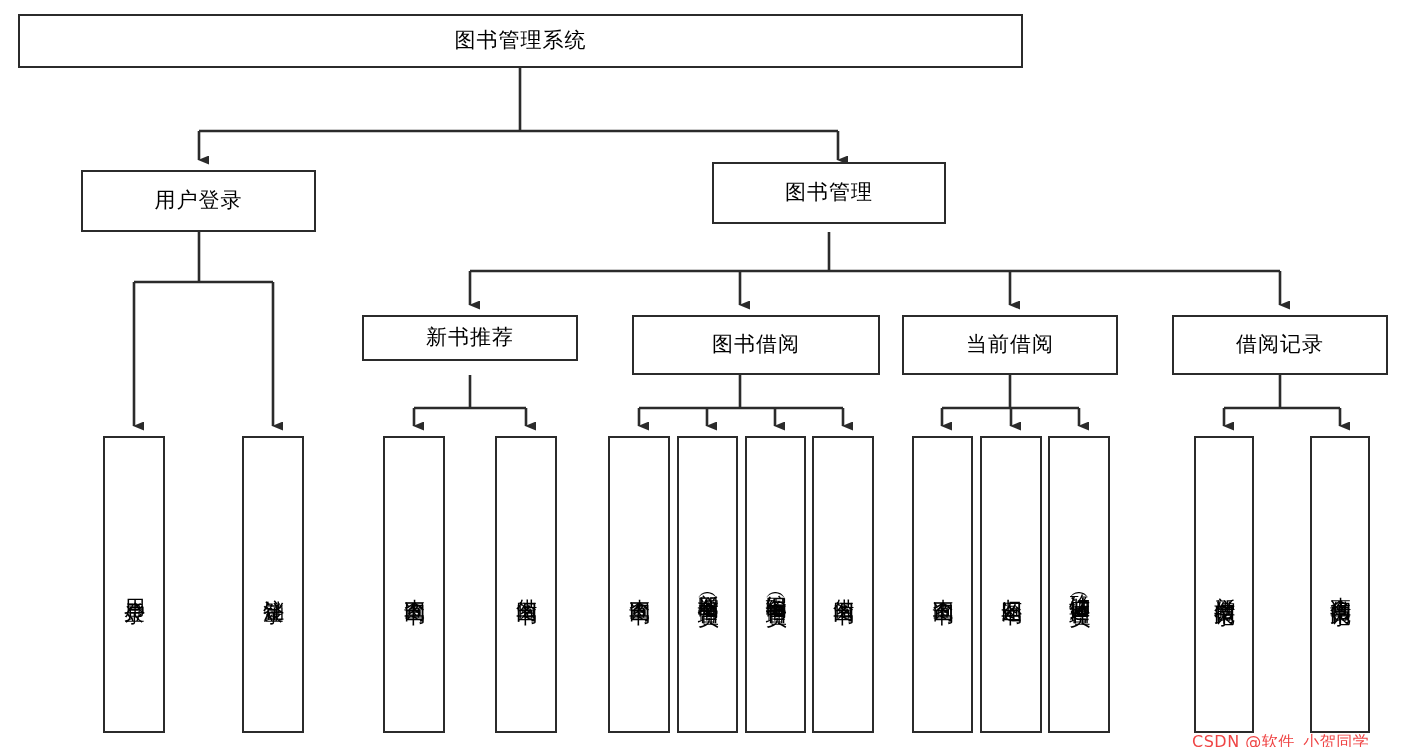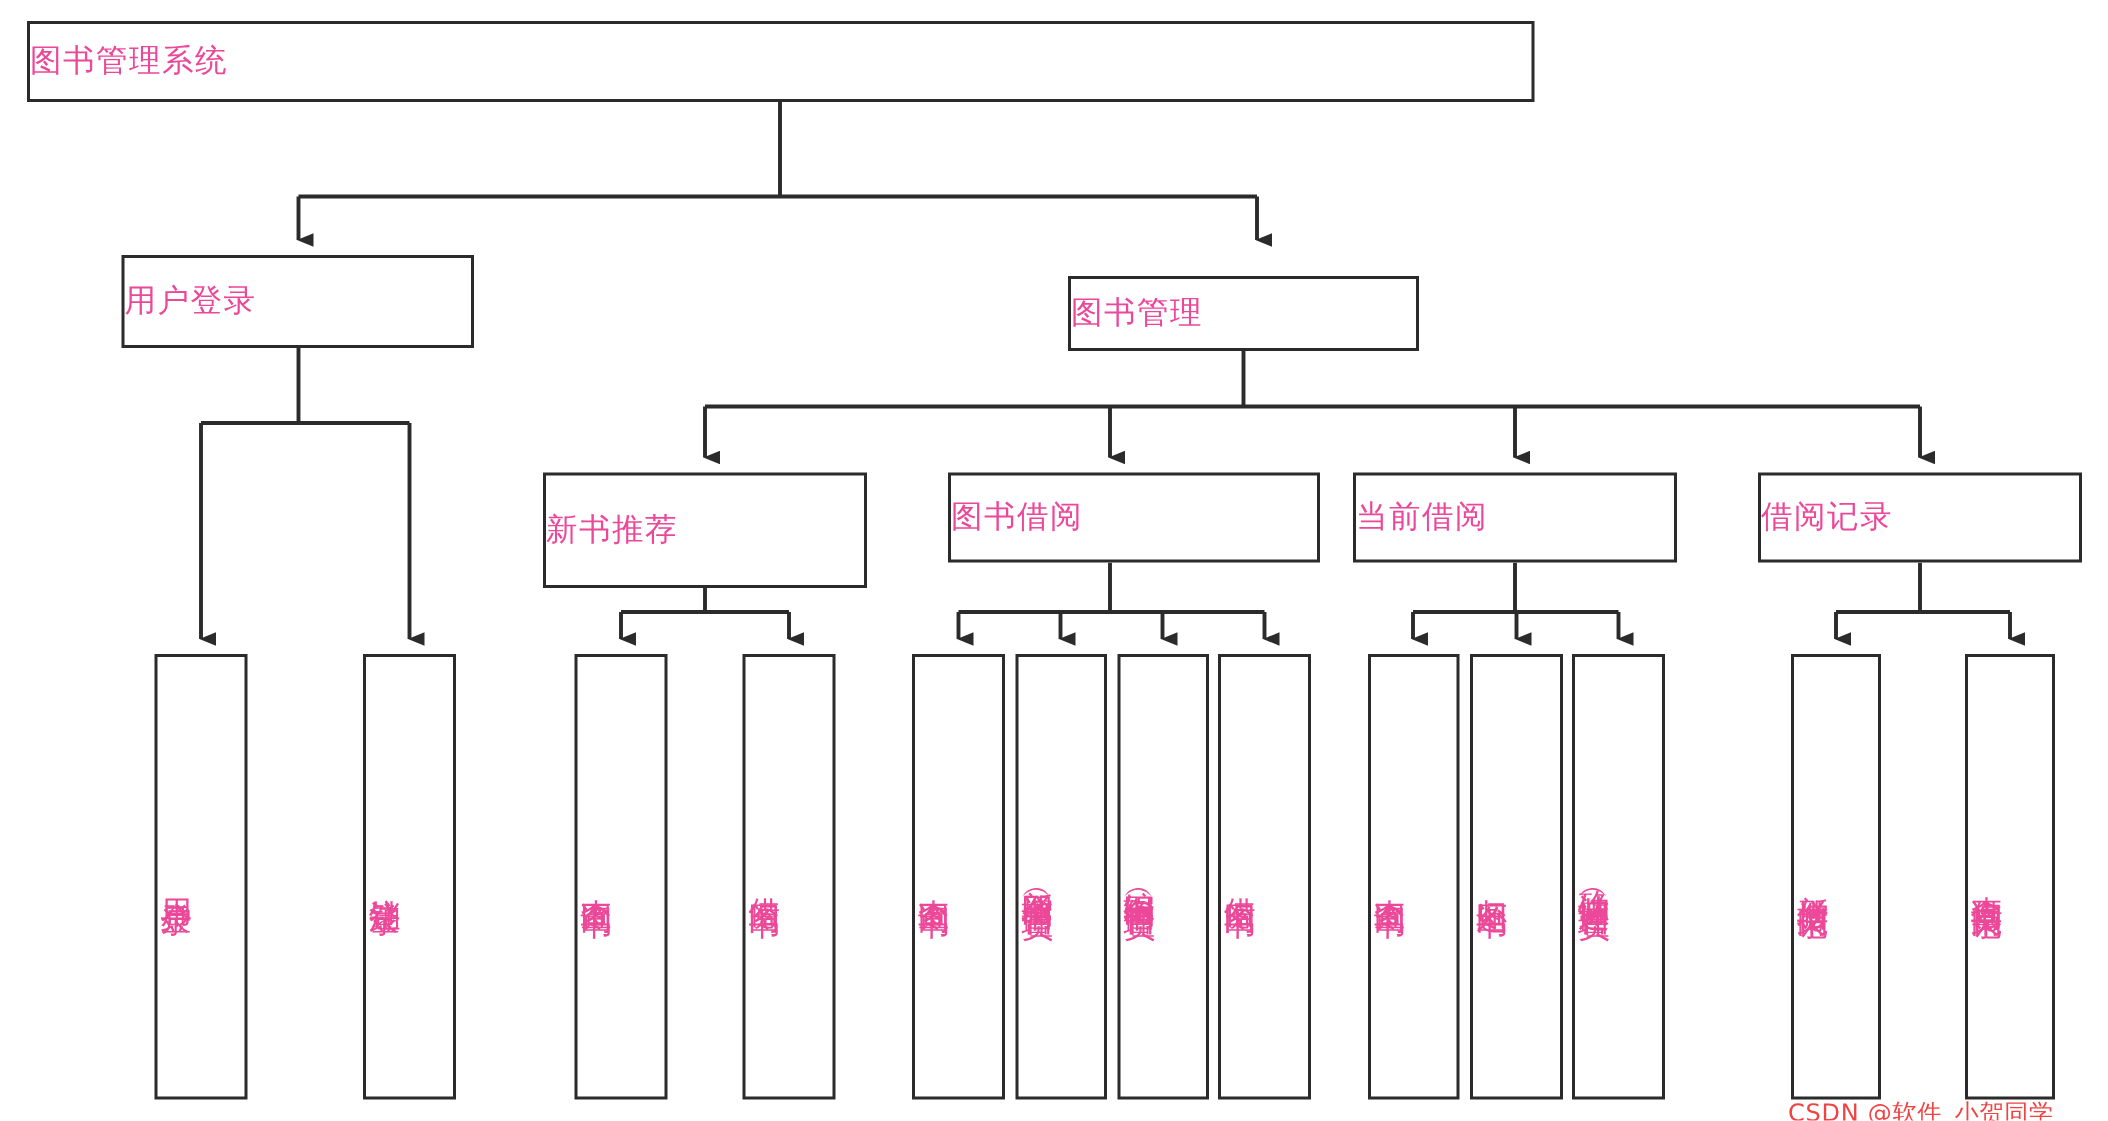--- a/index.html
+++ b/index.html
@@ -1,20 +1,20 @@
 <!DOCTYPE html>
 <html><head>
 <meta charset="utf-8">
 <style>
   html,body{margin:0;padding:0;background:#ffffff;}
   body{width:1405px;height:747px;font-family:"DejaVu Sans","Liberation Sans",sans-serif;overflow:hidden;}
   #diagram-root{position:relative;width:1405px;height:747px;background:#fff;}
   svg.edges{position:absolute;left:0;top:0;width:1405px;height:747px;}
   .node{position:absolute;box-sizing:border-box;background:#ffffff;border:2.5px solid #2b2b2b;
-        display:flex;align-items:center;color:#ec4899;}
+        display:flex;align-items:center;justify-content:center;color:#000000;}
   .node.h{font-size:21px;letter-spacing:1px;line-height:1.2;white-space:nowrap;}
   .node.v{font-size:21px;letter-spacing:2px;line-height:1.12;}
   .node.v .vtxt{writing-mode:vertical-rl;text-orientation:upright;white-space:nowrap;
         display:block;padding-top:2px;}
   .watermark{position:absolute;left:1192px;top:732px;font-size:16px;color:#ef4444;
         white-space:nowrap;letter-spacing:0.5px;}
 </style>
 </head>
 <body>
 
@@ -70,25 +70,25 @@
     </g>
   </svg>
 
   <div class="node h" style="left:18px;top:14px;width:1005px;height:54px;">
     <span>图书管理系统</span>
   </div>
 
   <div class="node h" style="left:81px;top:170px;width:235px;height:62px;">
     <span>用户登录</span>
   </div>
-  <div class="node h" style="left:712px;top:184px;width:234px;height:50px;">
+  <div class="node h" style="left:712px;top:162px;width:234px;height:62px;">
     <span>图书管理</span>
   </div>
 
-  <div class="node h" style="left:362px;top:315px;width:216px;height:77px;">
+  <div class="node h" style="left:362px;top:315px;width:216px;height:46px;">
     <span>新书推荐</span>
   </div>
   <div class="node h" style="left:632px;top:315px;width:248px;height:60px;">
     <span>图书借阅</span>
   </div>
   <div class="node h" style="left:1172px;top:315px;width:216px;height:60px;">
     <span>借阅记录</span>
   </div>
   <div class="node h" style="left:902px;top:315px;width:216px;height:60px;">
     <span>当前借阅</span>

